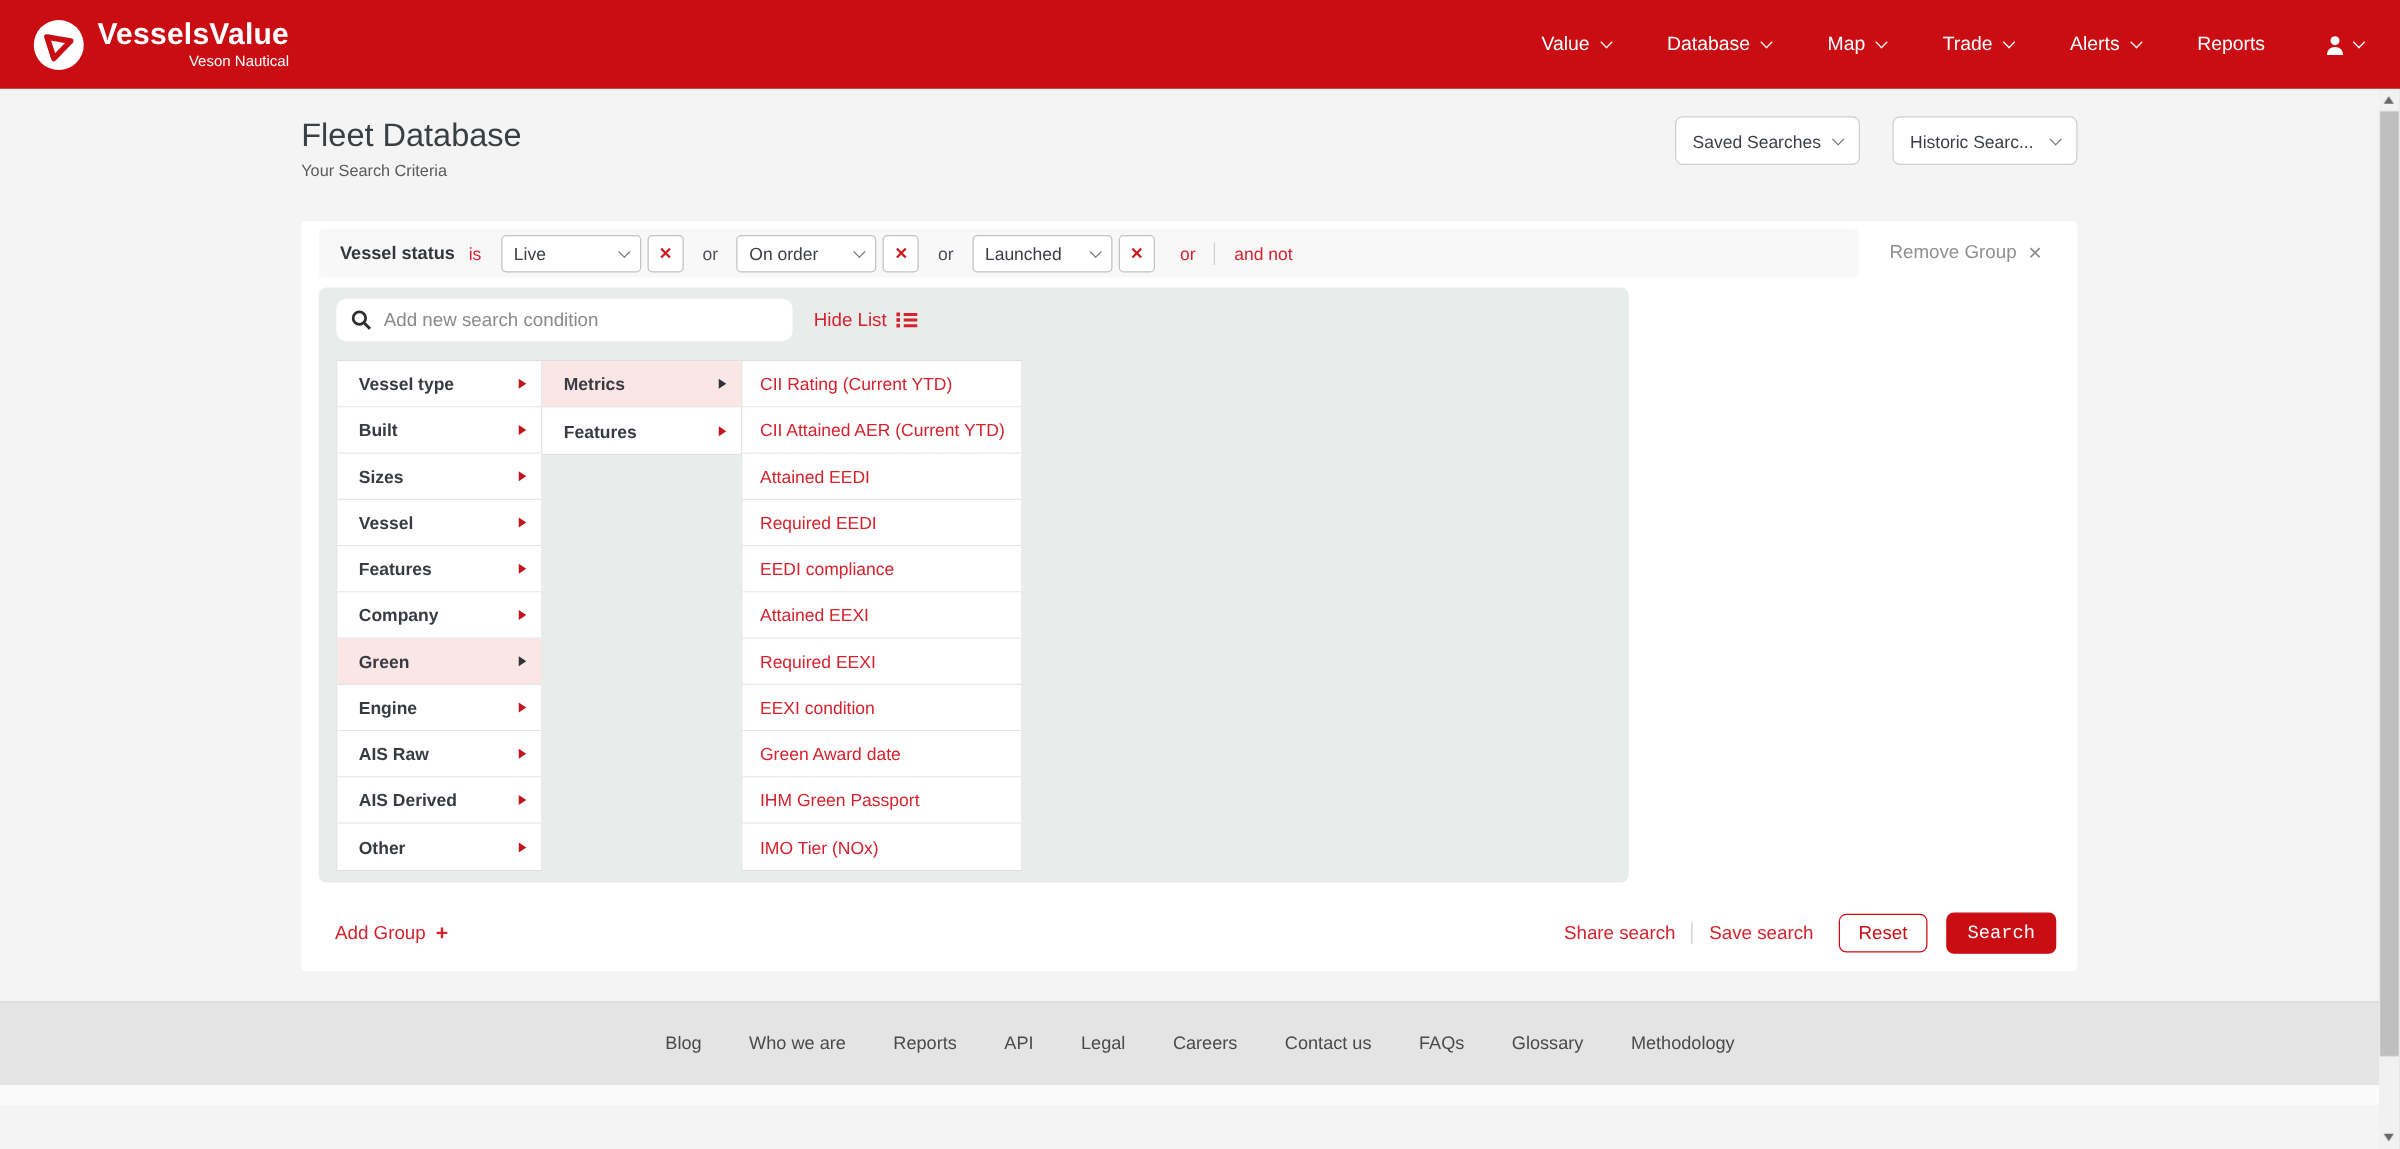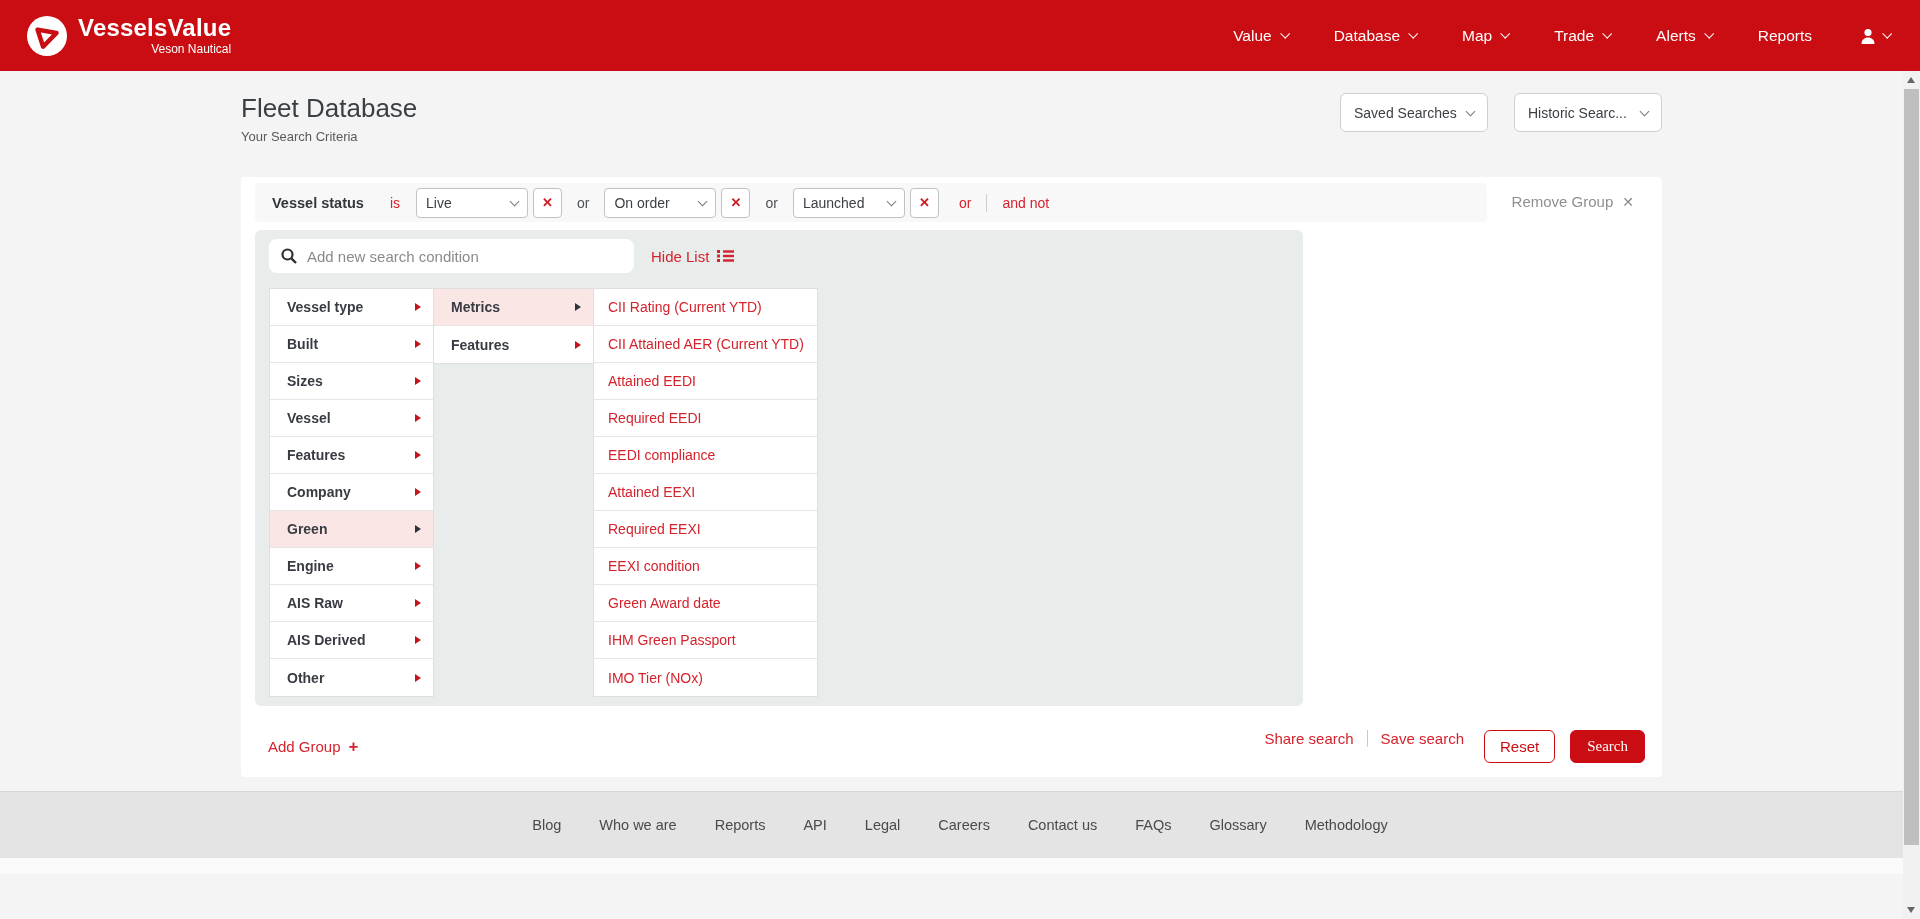--- a/index.html
+++ b/index.html
@@ -26,21 +26,21 @@
   .page-title { font-size:26px; font-weight:400; color:#3a3f44; }
   .page-subtitle { font-size:13px; color:#5a5a5a; margin-top:5px; }
   .head-selects { display:flex; gap:26px; margin-top:0; }
   .hselect { width:148px; height:39px; background:#fff; border:1px solid #cfcfcf; border-radius:6px; display:flex; align-items:center; justify-content:space-between; padding:0 13px; font-size:14px; color:#3c4046; cursor:pointer; }
   .sel-chev { display:inline-block; width:7px; height:7px; border-right:1.6px solid #7a7a7a; border-bottom:1.6px solid #7a7a7a; transform:rotate(45deg); margin-top:-3px; }
 
   
   .card { margin-top:33px; background:#fff; border-radius:4px; padding:6px 14px 14px 14px; }
   .status-row-wrap { position:relative; }
   .status-band { width:1232px; height:39px; background:#f8f8f8; border-radius:4px; display:flex; align-items:center; padding:0 17px; }
-  .f-label { font-size:14.5px; font-weight:700; color:#33373c; margin-right:26px; }
+  .f-label { font-size:14.5px; font-weight:700; color:#33373c; margin-right:11px; }
   .op { font-size:14px; color:#d5222c; margin-right:16px; }
   .vbox { height:30px; width:112px; background:#fff; border:1px solid #c2c2c2; border-radius:4px; display:flex; align-items:center; justify-content:space-between; padding:0 9px; font-size:14px; color:#3c4046; cursor:pointer; }
   .xbtn { height:30px; width:29px; background:#fff; border:1px solid #c2c2c2; border-radius:4px; display:flex; align-items:center; justify-content:center; color:#cc1b22; font-size:13px; font-weight:700; margin-left:5px; cursor:pointer; }
   .or-gray { font-size:14px; color:#4c4f54; margin:0 15px; }
   .or-red { font-size:14px; color:#d5222c; margin:0 15px 0 20px; }
   .vdiv { width:1px; height:18px; background:#cdcdcd; display:inline-block; }
   .andnot { font-size:14px; color:#d5222c; margin-left:15px; cursor:pointer; }
   .remove-group { position:absolute; right:14px; top:10px; color:#8f8f8f; font-size:15px; display:flex; align-items:center; gap:9px; cursor:pointer; }
   .rg-x { font-size:14px; color:#8a8a8a; }
 
@@ -60,28 +60,28 @@
   .cat-label { font-size:14px; font-weight:700; color:#383c42; }
   .arrow { width:0; height:0; border-top:4.5px solid transparent; border-bottom:4.5px solid transparent; border-left:6px solid #c2151c; }
   .cell.active { background:#fbe6e6;gap:46px; }
   .cell.active .arrow { border-left-color:#2f3237; }
   .col3 .cell { padding-left:14px; font-size:14px; color:#d5222c; }
   .col3 .cell.sel { box-shadow:0 0 0 3.5px #2f9be8; border-radius:8px; position:relative; z-index:2; border-bottom-color:transparent; }
 
   .card-actions { margin-top:24px; display:flex; align-items:center; justify-content:space-between; padding:0 3px 0 13px; }
   .add-group { color:#d5222c; font-size:15px; display:flex; align-items:center; gap:8px; cursor:pointer; }
   .plus { font-size:17px; font-weight:700; }
-  .right-actions { display:flex; }
+  .right-actions { display:flex; align-items:center; }
   .ra-link { color:#d5222c; font-size:15px; cursor:pointer; }
   .ra-div { width:1px; height:17px; background:#c9c9c9; margin:0 13px; }
   .btn-outline { margin-left:20px; background:#fff; border:1px solid #c90d12; color:#c90d12; font-size:15px; font-family:inherit; border-radius:6px; padding:6px 15px; cursor:pointer; }
-  .btn-solid { margin-left:15px; background:#c90d12; border:1px solid #c90d12; color:#fff; font-size:15px; font-family:Liberation Serif, serif; border-radius:6px; padding:7px 16px; cursor:pointer; }
-
-  
-  .footer { margin-top:14px; height:67px; background:#e4e4e4; border-top:1px solid #d6d6d6; display:flex; align-items:center; justify-content:center; gap:38px; }
+  .btn-solid { margin-left:15px; background:#c90d12; border:1px solid #c90d12; color:#fff; font-size:15px; font-family:Liberation Mono, monospace; border-radius:6px; padding:7px 16px; cursor:pointer; }
+
+  
+  .footer { margin-top:24px; height:67px; background:#e4e4e4; border-top:1px solid #d6d6d6; display:flex; align-items:center; justify-content:center; gap:38px; }
   .footer-link { font-size:14.5px; color:#4a4a4a; cursor:pointer; white-space:nowrap; }
   .bottom-strip { height:16px; background:#fafafa; position:relative; }
 
   
   .scrollbar { position:fixed; top:71px; right:0; width:17px; height:848px; background:#f1f1f1; z-index:20; }
   .sb-up { position:absolute; top:6px; left:4px; width:0; height:0; border-left:4.5px solid transparent; border-right:4.5px solid transparent; border-bottom:6px solid #666; }
   .sb-thumb { position:absolute; top:18px; left:1px; width:15px; height:756px; background:#bfbfbf; }
   .sb-down { position:absolute; bottom:6px; left:4px; width:0; height:0; border-left:4.5px solid transparent; border-right:4.5px solid transparent; border-top:6px solid #666; }
 </style>
 </head>

